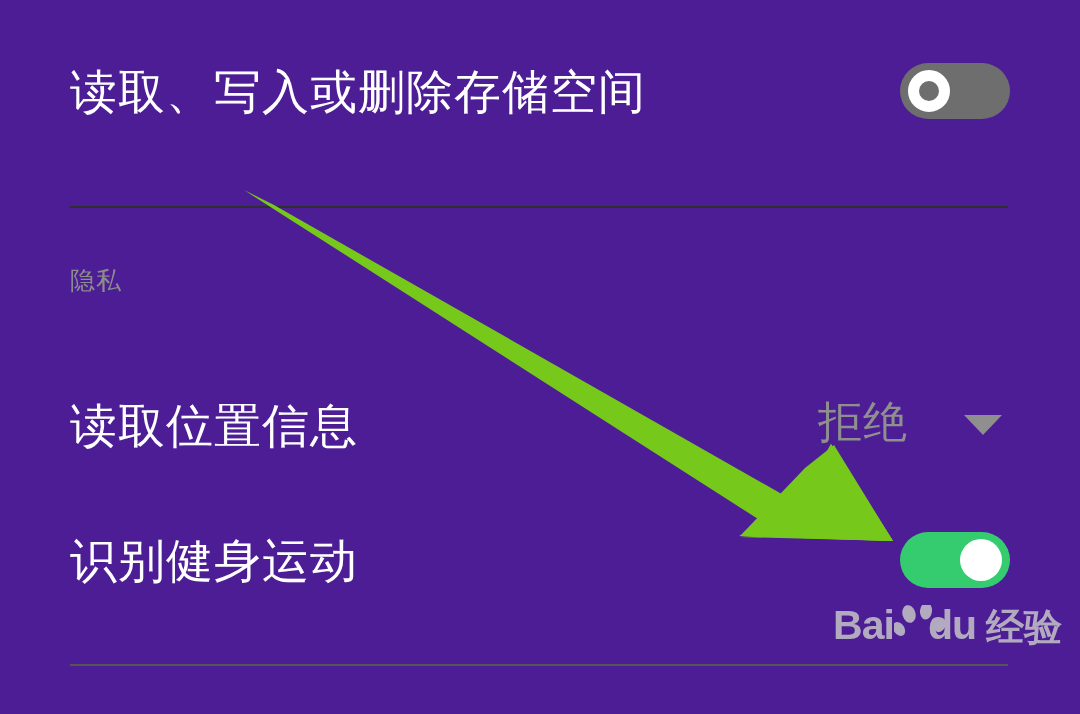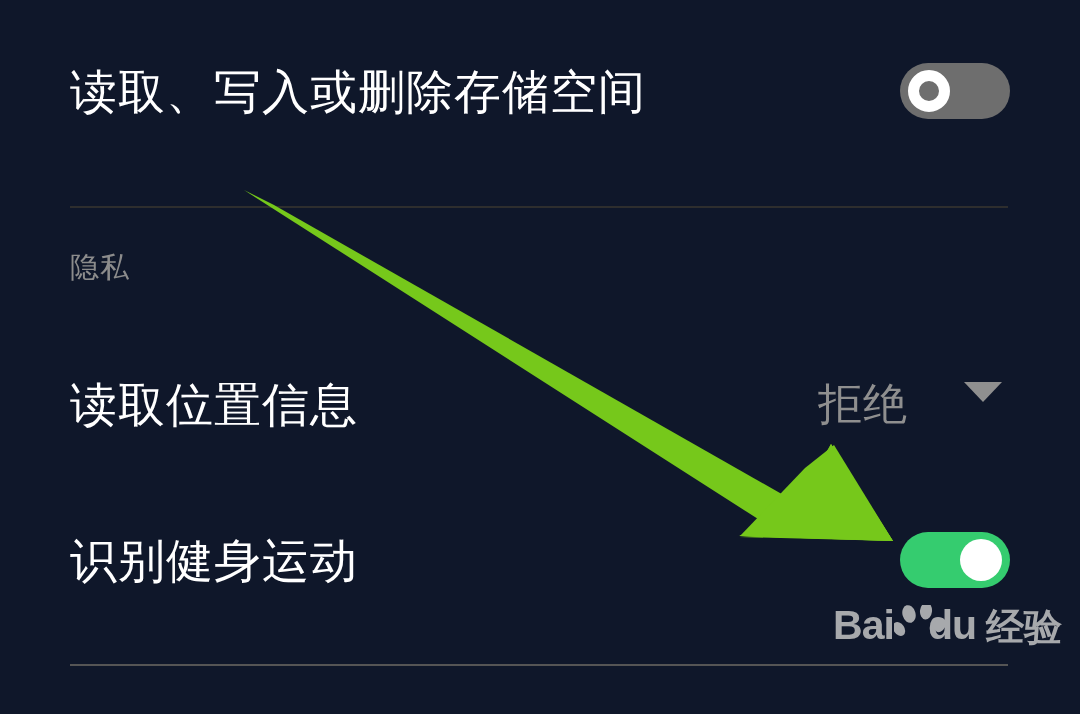--- a/index.html
+++ b/index.html
@@ -7,21 +7,21 @@
     padding: 0;
     background: #000000;
   }
   body {
     font-family: "Liberation Sans", "DejaVu Sans", sans-serif;
   }
   #screen {
     position: relative;
     width: 1080px;
     height: 714px;
-    background: #0f172a;
+    background: #4c1d95;
     overflow: hidden;
   }
 
   
   .row {
     position: absolute;
     left: 0;
     width: 1080px;
     display: flex;
     align-items: center;
@@ -32,35 +32,36 @@
   .row-label {
     color: #ffffff;
     font-size: 47px;
     letter-spacing: 1px;
     white-space: nowrap;
     line-height: 1;
   }
   .row-right {
     margin-left: auto;
     display: flex;
-    align-items: flex-start;
+    align-items: center;
+    font-family: Liberation Mono, monospace;
   }
 
   
   #row-storage   { top: 48px;  height: 86px; }
-  #row-location  { top: 368px; height: 72px; }
+  #row-location  { top: 389px; height: 72px; }
   #row-fitness   { top: 522px; height: 76px; }
 
   
   #section-privacy {
     position: absolute;
     left: 70px;
-    top: 253px;
+    top: 268px;
     color: #8c8c8c;
-    font-size: 29px;
+    font-size: 25px;
     letter-spacing: 1px;
     line-height: 1;
   }
 
   
   .divider {
     position: absolute;
     left: 70px;
     width: 938px;
     height: 2px;

